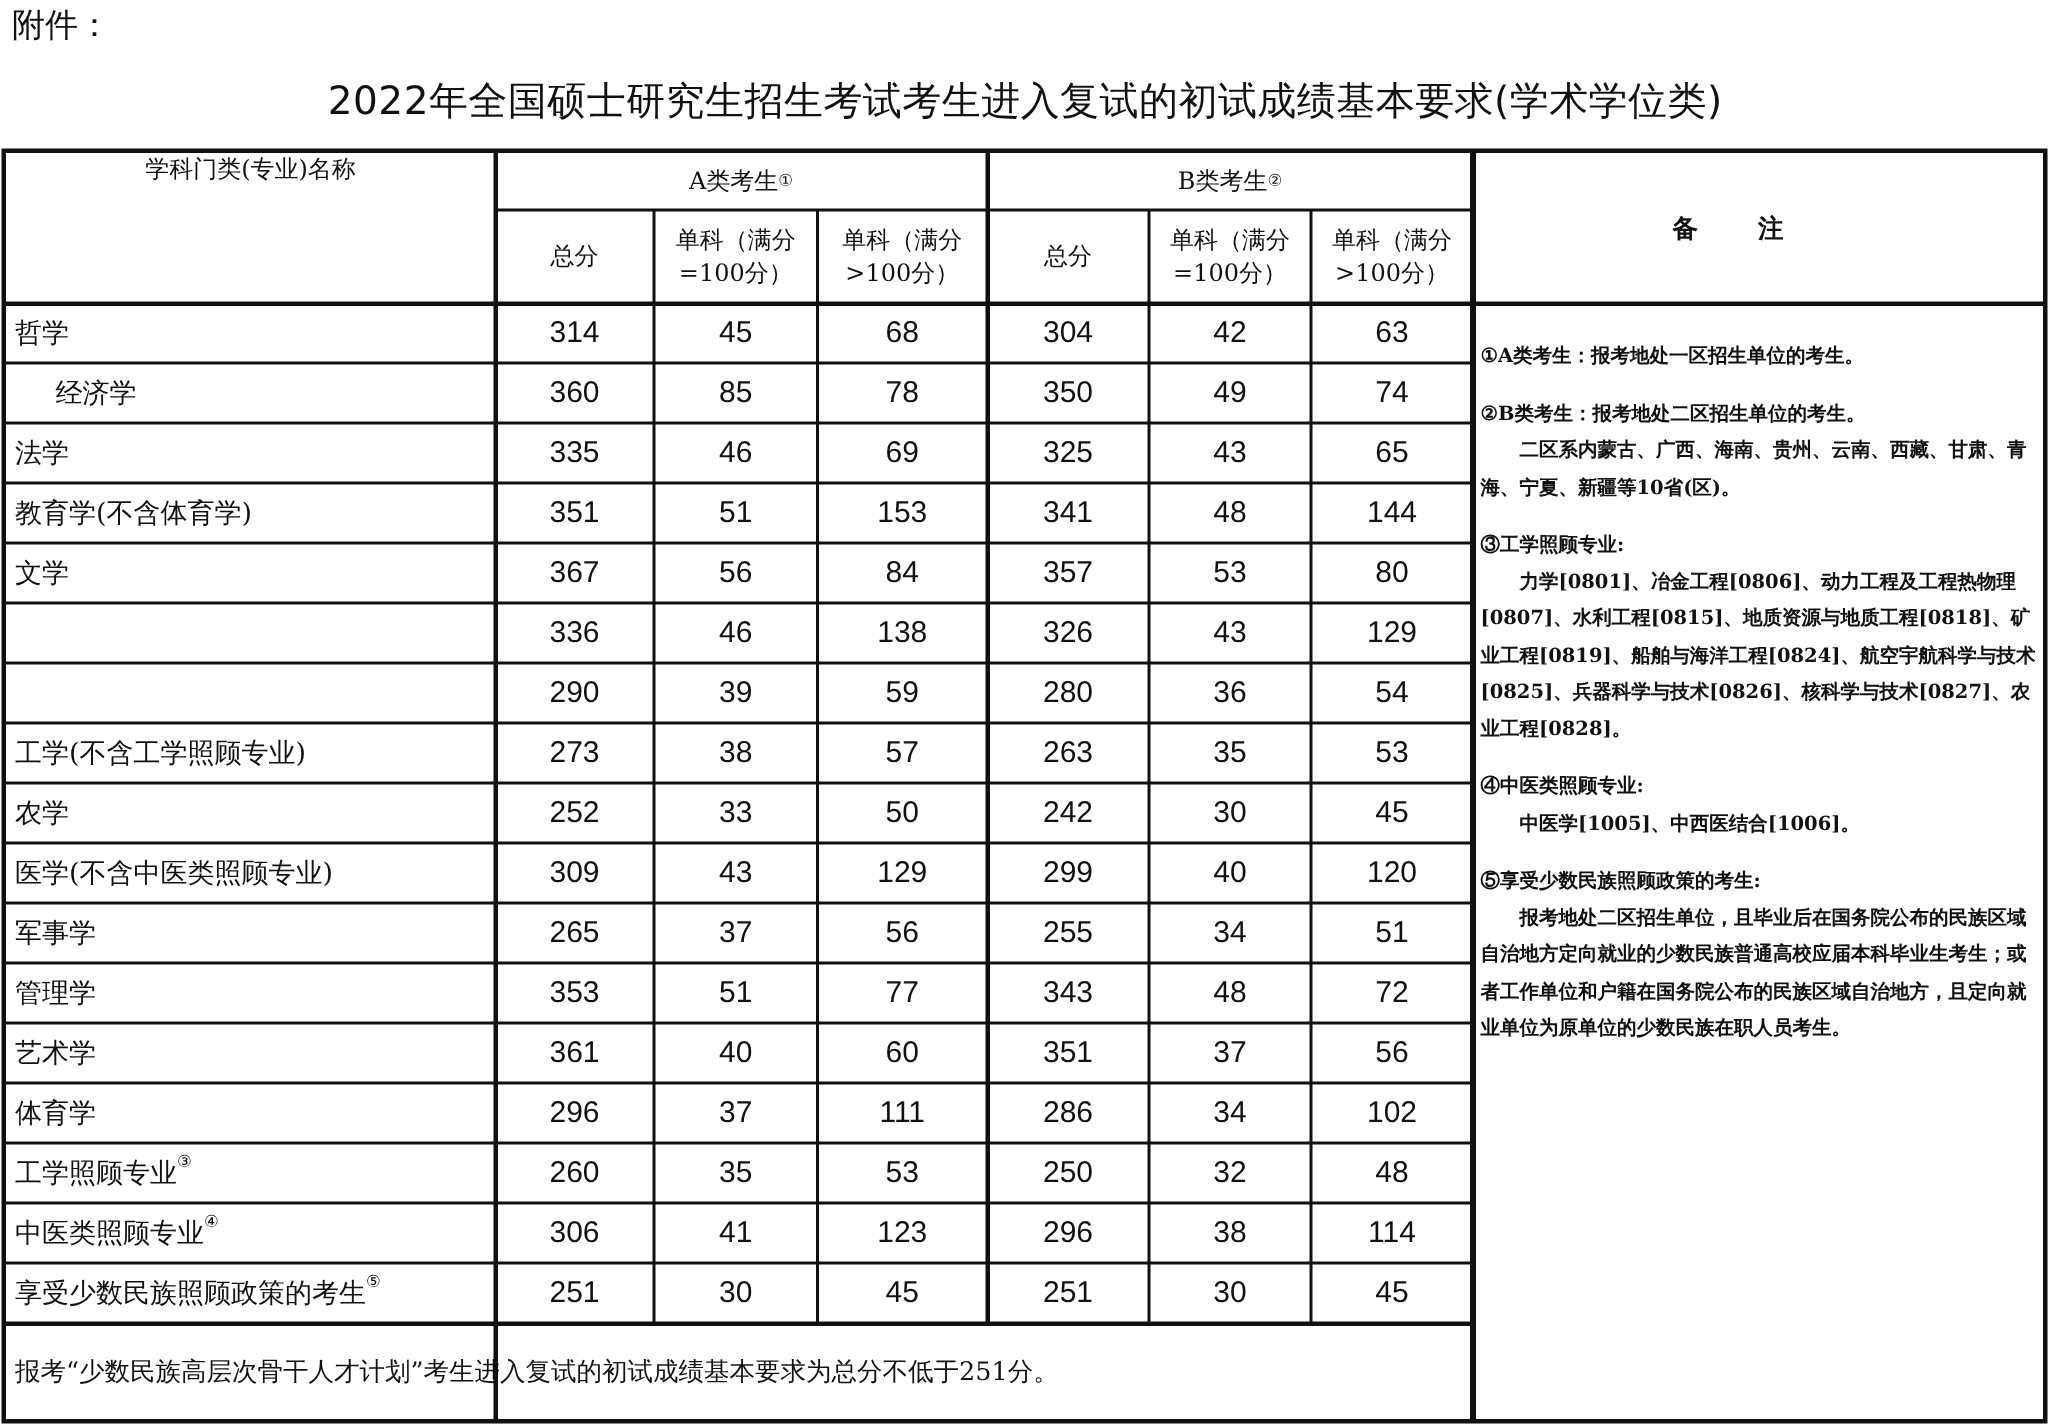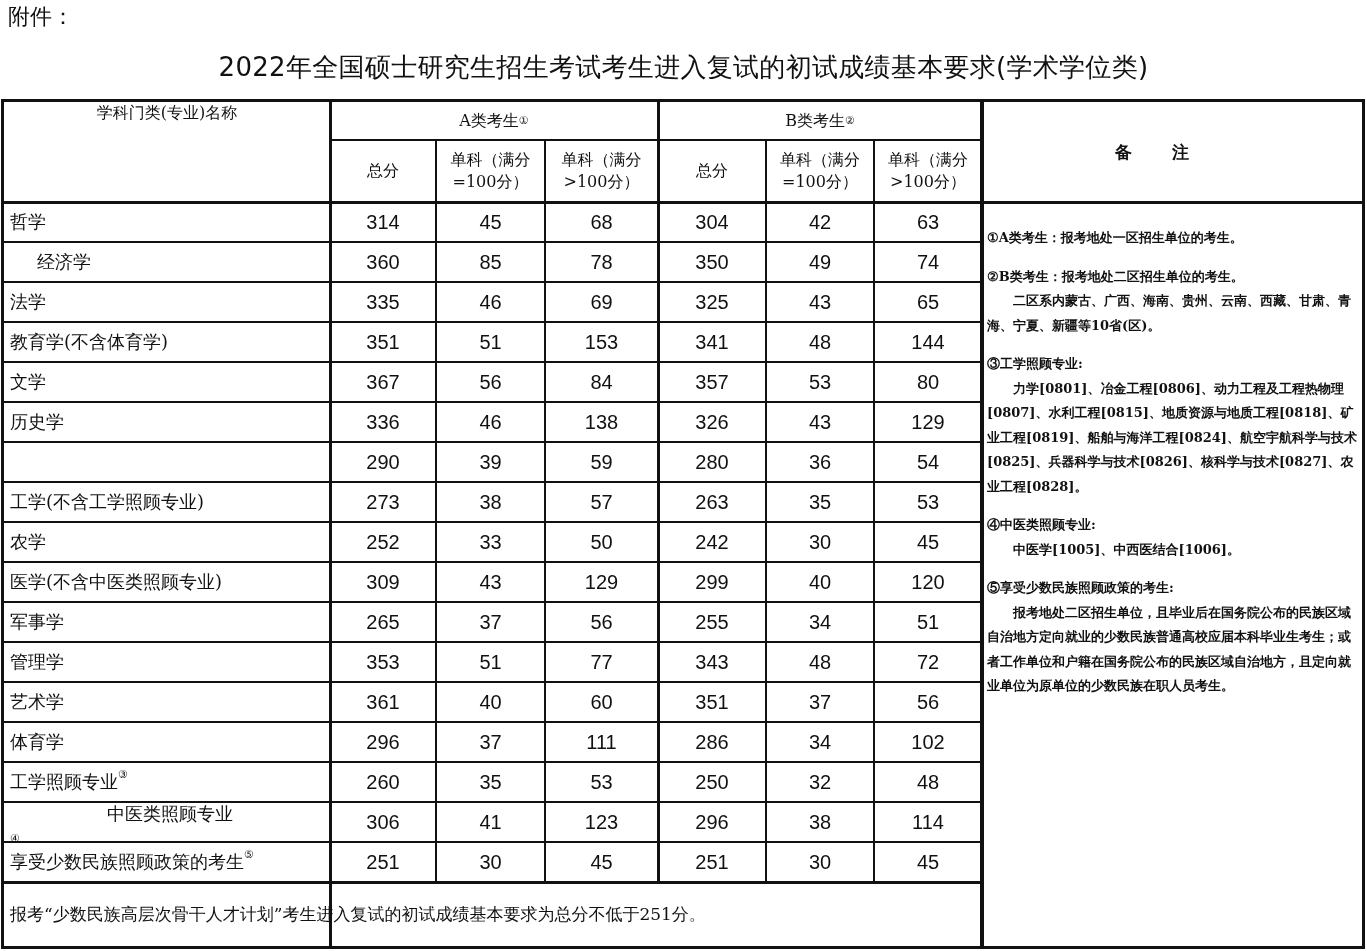--- a/index.html
+++ b/index.html
@@ -107,23 +107,20 @@
     <div class="cell num" style="left: 870px; top: 220px; width: 108px; height: 40px;">144</div>
     <div class="cell name" style="left: 0px; top: 260px; width: 326px; height: 40px;">
       <span>文学</span>
     </div>
     <div class="cell num" style="left: 326px; top: 260px; width: 106px; height: 40px;">367</div>
     <div class="cell num" style="left: 432px; top: 260px; width: 109px; height: 40px;">56</div>
     <div class="cell num" style="left: 541px; top: 260px; width: 113px; height: 40px;">84</div>
     <div class="cell num" style="left: 654px; top: 260px; width: 108px; height: 40px;">357</div>
     <div class="cell num" style="left: 762px; top: 260px; width: 108px; height: 40px;">53</div>
     <div class="cell num" style="left: 870px; top: 260px; width: 108px; height: 40px;">80</div>
-    <div class="cell name" style="left: 0px; top: 300px; width: 326px; height: 40px;">
-      <span>历史学</span>
-    </div>
     <div class="cell num" style="left: 326px; top: 300px; width: 106px; height: 40px;">336</div>
     <div class="cell num" style="left: 432px; top: 300px; width: 109px; height: 40px;">46</div>
     <div class="cell num" style="left: 541px; top: 300px; width: 113px; height: 40px;">138</div>
     <div class="cell num" style="left: 654px; top: 300px; width: 108px; height: 40px;">326</div>
     <div class="cell num" style="left: 762px; top: 300px; width: 108px; height: 40px;">43</div>
     <div class="cell num" style="left: 870px; top: 300px; width: 108px; height: 40px;">129</div>
     <div class="cell num" style="left: 326px; top: 340px; width: 106px; height: 40px;">290</div>
     <div class="cell num" style="left: 432px; top: 340px; width: 109px; height: 40px;">39</div>
     <div class="cell num" style="left: 541px; top: 340px; width: 113px; height: 40px;">59</div>
     <div class="cell num" style="left: 654px; top: 340px; width: 108px; height: 40px;">280</div>
@@ -195,21 +192,21 @@
     <div class="cell name" style="left: 0px; top: 660px; width: 326px; height: 40px;">
       <span>工学照顾专业</span>
       <sup style="align-self: flex-start; margin-top: 6px;">③</sup>
     </div>
     <div class="cell num" style="left: 326px; top: 660px; width: 106px; height: 40px;">260</div>
     <div class="cell num" style="left: 432px; top: 660px; width: 109px; height: 40px;">35</div>
     <div class="cell num" style="left: 541px; top: 660px; width: 113px; height: 40px;">53</div>
     <div class="cell num" style="left: 654px; top: 660px; width: 108px; height: 40px;">250</div>
     <div class="cell num" style="left: 762px; top: 660px; width: 108px; height: 40px;">32</div>
     <div class="cell num" style="left: 870px; top: 660px; width: 108px; height: 40px;">48</div>
-    <div class="cell name" style="left: 0px; top: 700px; width: 326px; height: 40px; flex-direction: column;">
+    <div class="cell name" style="left: 0px; top: 700px; width: 326px; height: 40px;">
       <span>中医类照顾专业</span>
       <sup style="align-self: flex-start; margin-top: 6px;">④</sup>
     </div>
     <div class="cell num" style="left: 326px; top: 700px; width: 106px; height: 40px;">306</div>
     <div class="cell num" style="left: 432px; top: 700px; width: 109px; height: 40px;">41</div>
     <div class="cell num" style="left: 541px; top: 700px; width: 113px; height: 40px;">123</div>
     <div class="cell num" style="left: 654px; top: 700px; width: 108px; height: 40px;">296</div>
     <div class="cell num" style="left: 762px; top: 700px; width: 108px; height: 40px;">38</div>
     <div class="cell num" style="left: 870px; top: 700px; width: 108px; height: 40px;">114</div>
     <div class="cell name" style="left: 0px; top: 740px; width: 326px; height: 40px;">

